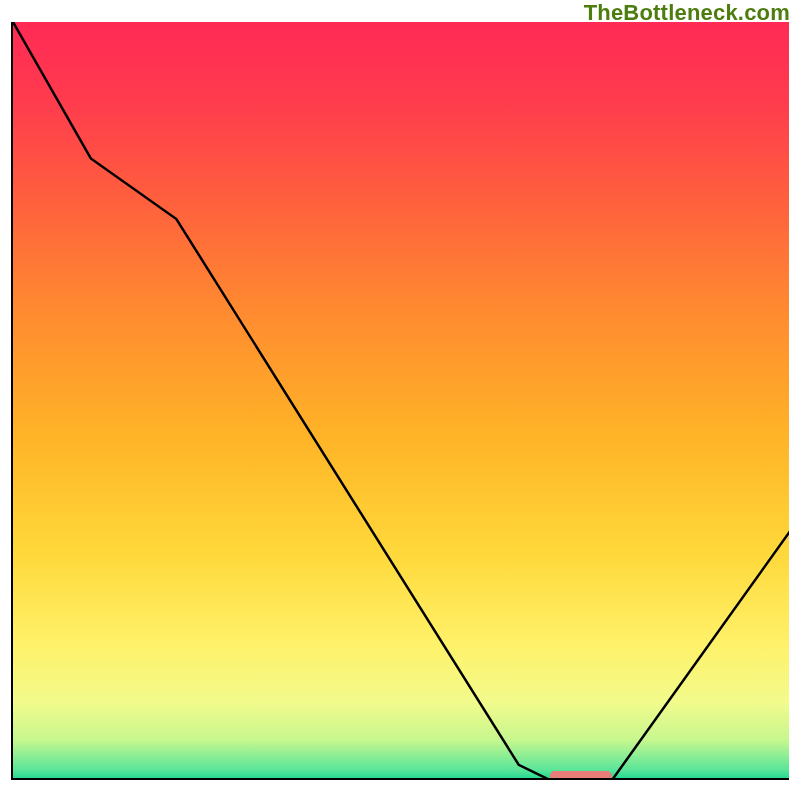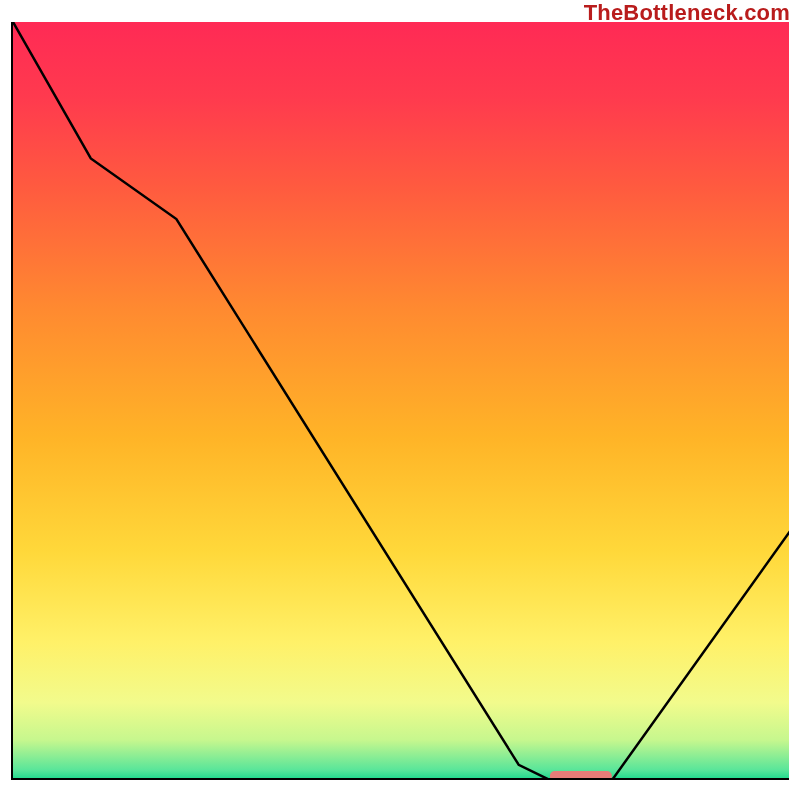--- a/index.html
+++ b/index.html
@@ -36,21 +36,21 @@
     top: 0;
     width: 100%;
     height: 100%;
   }
   .watermark {
     position: absolute;
     top: 0px;
     right: 10px;
     font-size: 22px;
     font-weight: 600;
-    color: #b91c1c;
+    color: #4d7c0f;
     letter-spacing: 0.2px;
     user-select: none;
   }
   svg.curve {
     position: absolute;
     left: 0;
     top: 0;
     width: 778px;
     height: 758px;
   }

